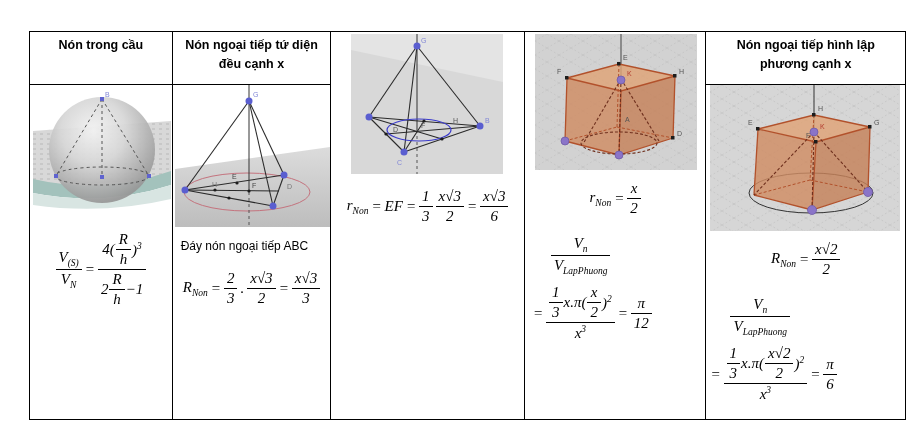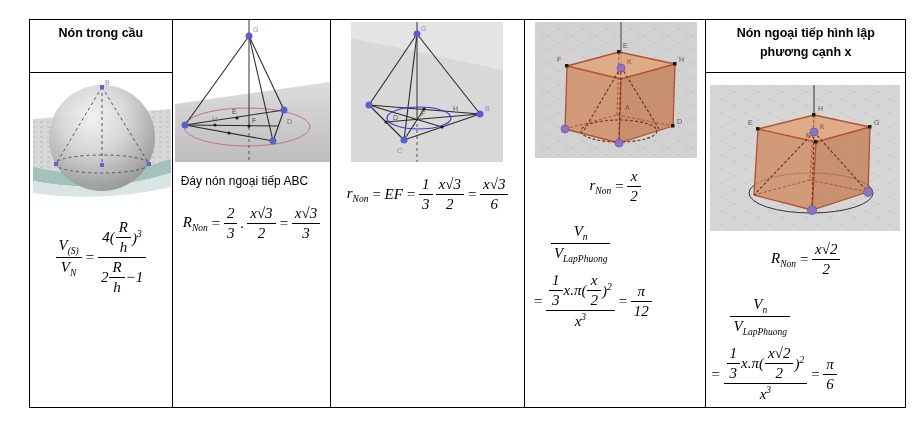--- a/index.html
+++ b/index.html
@@ -1,25 +1,25 @@
 <!DOCTYPE html>
 <html><head>
 <meta charset="utf-8">
 <style>
   html,body{margin:0;padding:0;}
   body{
     width:924px;height:428px;background:#ffffff;position:relative;overflow:hidden;
     font-family:"Liberation Sans",sans-serif;color:#000;
   }
   .table{
-    position:absolute;left:29px;top:19px;width:877px;height:389px;
+    position:absolute;left:29px;top:31px;width:877px;height:389px;
     border:1px solid #000;display:flex;box-sizing:border-box;background:#fff;
   }
   .col{display:flex;flex-direction:column;box-sizing:border-box;border-right:1px solid #000;}
-  .col:last-child{border-right:none;gap:12px;}
+  .col:last-child{border-right:none;}
   .hdr{
     height:53px;box-sizing:border-box;border-bottom:1px solid #000;
     font-weight:bold;font-size:12.5px;line-height:1.5;text-align:center;
     padding:4px 8px 0;
   }
   .cbody{flex:1;position:relative;overflow:hidden;}
   .fig{display:block;}
   .fig text{font-family:"Liberation Sans",sans-serif;font-size:7px;}
   .caption{font-size:12px;line-height:1.55;}
   .math{
@@ -96,20 +96,21 @@
                   <span class="fb">h</span>
                 </span>
             <span>−1</span>
           </span></span>
         </span>
       </div>
     </div>
   </div>
 
   <div class="col" style="width:159px">
+    <div class="hdr">Nón ngoại tiếp tứ diện đều cạnh x</div>
     <div class="cbody">
       <svg class="fig" width="155" height="142" viewBox="0 0 155 142" style="margin:0 0 0 2px">
         <defs>
           <linearGradient id="lg2" x1="0" y1="0" x2="0" y2="1">
             <stop offset="0" stop-color="#dcdcdc"></stop>
               <stop offset="1" stop-color="#bdbdbd"></stop>
           </linearGradient>
         </defs>
         <rect width="155" height="142" fill="#ffffff"></rect>
         <polygon points="0,84 155,62 155,142 0,142" fill="url(#lg2)"></polygon>

